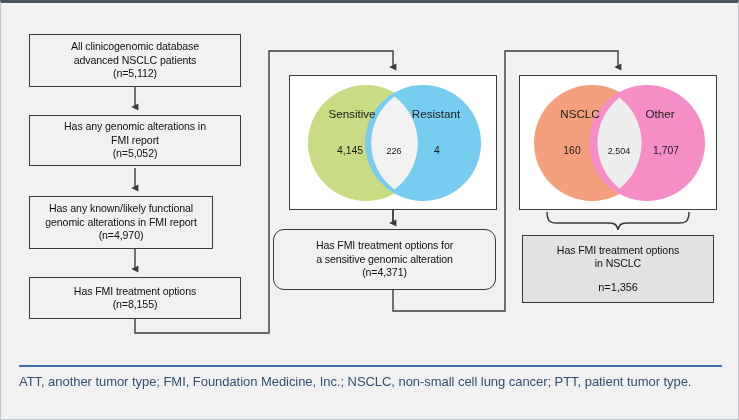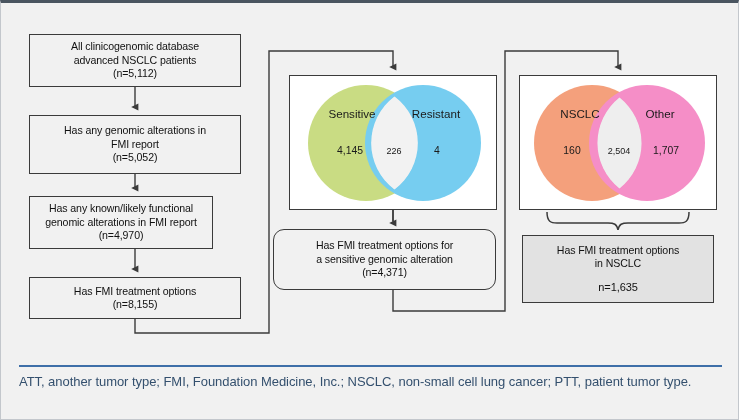--- a/index.html
+++ b/index.html
@@ -35,21 +35,21 @@
     text-align:center;
     color:#111;
     font-size:10.6px;
     line-height:13.4px;
     letter-spacing:-0.1px;
     padding:2px 4px;
   }
   .fbox .ln{display:block;white-space:nowrap;}
   
   #box-all{       left:28px;  top:31px;  width:212px; height:53px; }
-  #box-anygen{    left:28px;  top:112px; width:212px; height:59px;align-items:center; }
+  #box-anygen{    left:28px;  top:112px; width:212px; height:51px;align-items:center; }
   #box-known{     left:28px;  top:193px; width:184px; height:53px; }
   #box-treat{     left:28px;  top:274px; width:212px; height:42px; }
   
   .venn-panel{
     position:absolute;
     box-sizing:border-box;
     border:1.6px solid #3b3b3b;
     background:#ffffff;
   }
   #venn-panel-1{ left:288px; top:72px; width:208px; height:135px; }
@@ -190,19 +190,19 @@
 
   <div class="fbox" id="box-sens-result">
     <span class="ln">Has FMI treatment options for</span>
     <span class="ln">a sensitive genomic alteration</span>
     <span class="ln">(n=4,371)</span>
   </div>
 
   <div class="fbox" id="box-nsclc-result">
     <span class="ln">Has FMI treatment options</span>
     <span class="ln">in NSCLC</span>
-    <span class="ln nrow">n=1,635</span>
+    <span class="ln nrow">n=1,356</span>
   </div>
 
   <div id="foot-rule"></div>
   <div id="footnote">ATT, another tumor type; FMI, Foundation Medicine, Inc.; NSCLC, non-small cell lung cancer; PTT, patient tumor type.</div>
 
 </div>
 
 </body></html>

